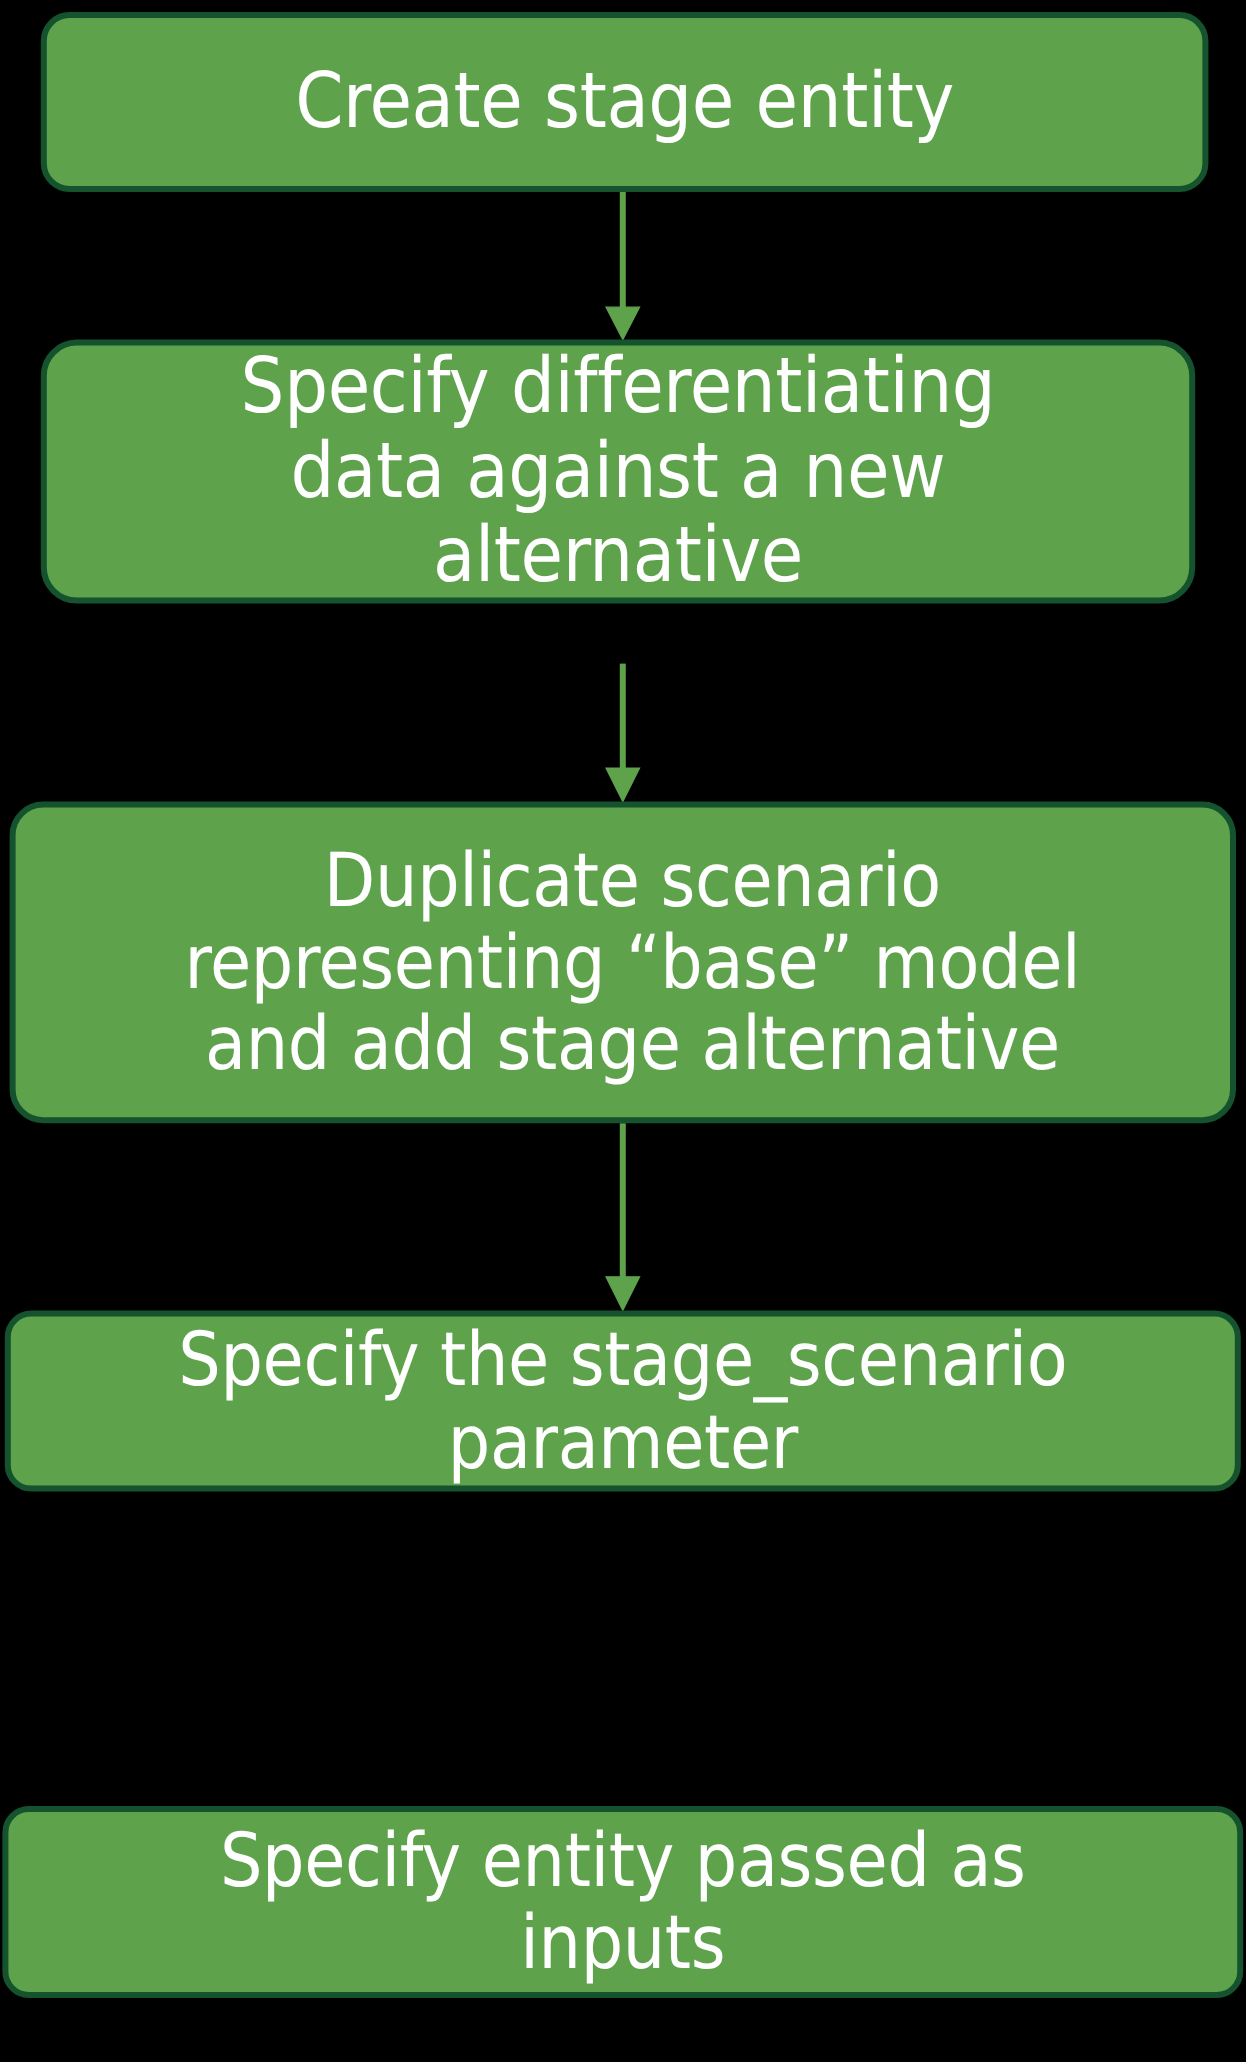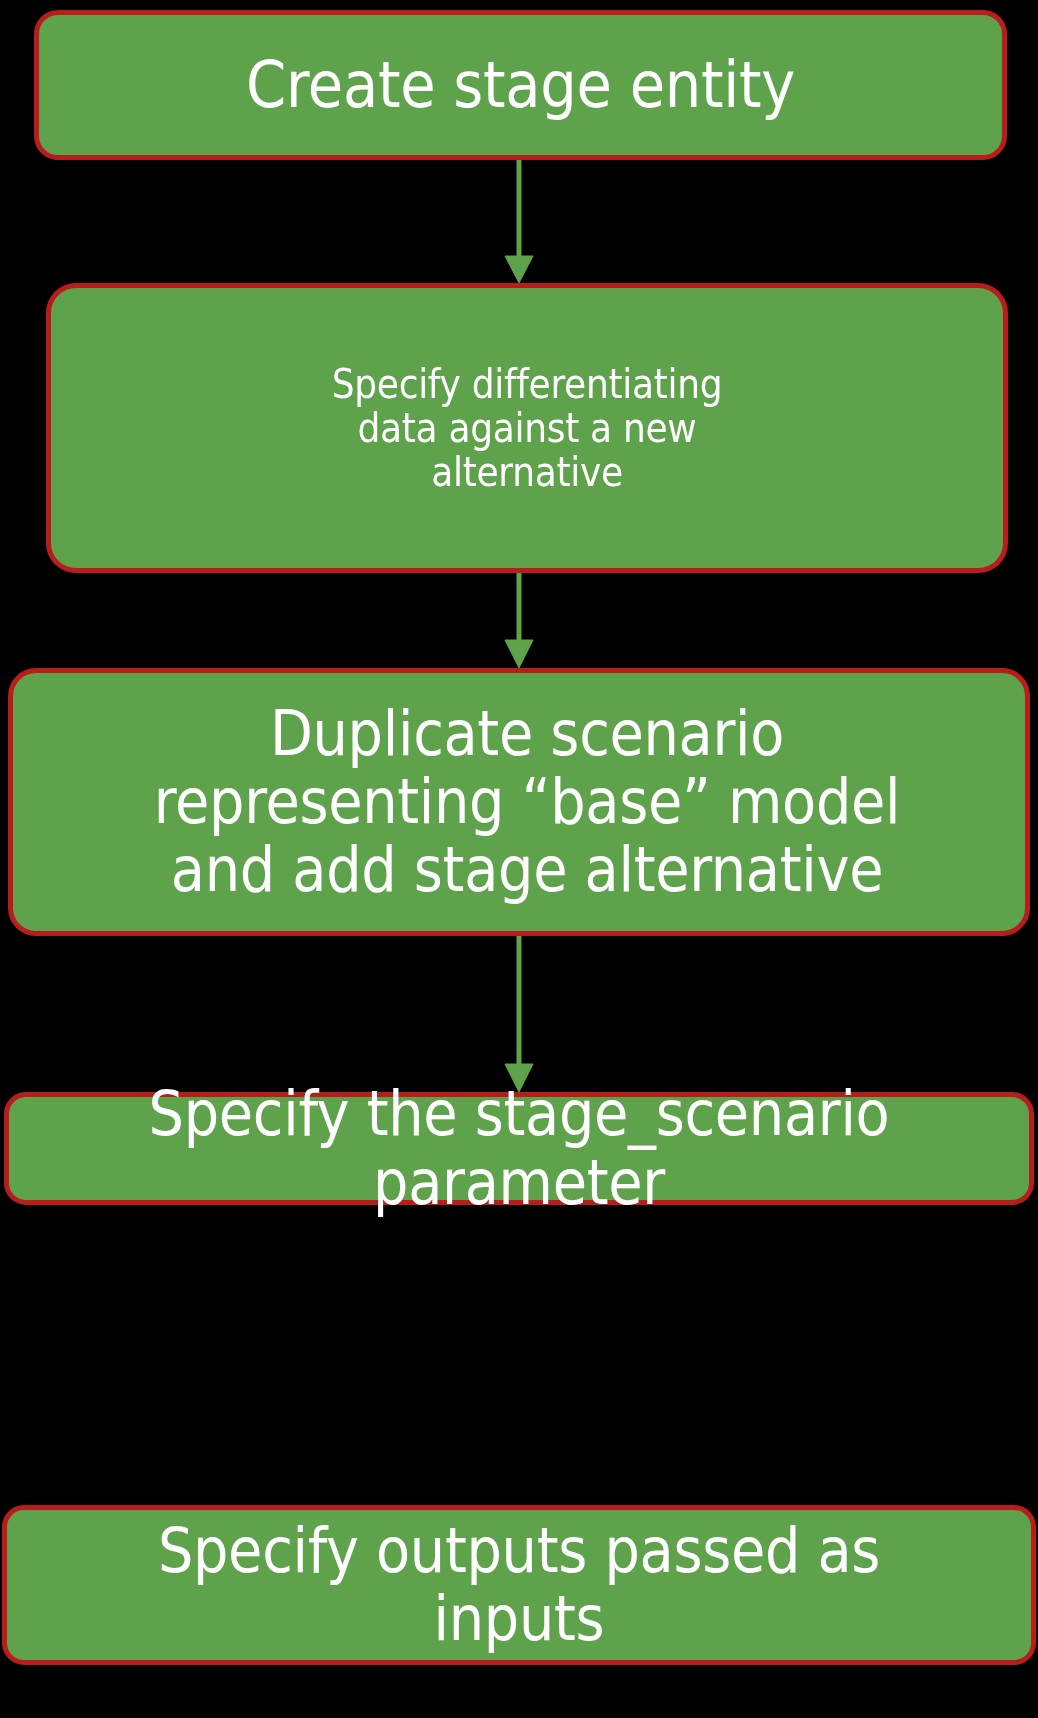--- a/index.html
+++ b/index.html
@@ -16,21 +16,21 @@
   #canvas {
     position: relative;
     width: 1038px;
     height: 1718px;
     background: #000000;
   }
   .node {
     position: absolute;
     box-sizing: border-box;
     background: #5FA24C;
-    border: 5px solid #b91c1c;
+    border: 5px solid #14532d;
     border-radius: 26px;
     color: #FFFFFF;
     display: flex;
     align-items: center;
     justify-content: center;
     text-align: center;
     line-height: 1.10;
     font-weight: 400;
     font-stretch: condensed;
     letter-spacing: -0.3px;
@@ -43,32 +43,32 @@
     box-sizing: border-box;
     white-space: pre-line;
   }
   
   #node-1 {
     left: 34px;  top: 10px;   width: 973px;  height: 150px;
     font-size: 64px;
     border-radius: 24px;
   }
   #node-2 {
-    left: 46px;  top: 283px;  width: 962px;  height: 290px;
-    font-size: 40px;
+    left: 34px;  top: 283px;  width: 962px;  height: 220px;
+    font-size: 64px;
     border-radius: 30px;
   }
   #node-3 {
     left: 8px;   top: 668px;  width: 1022px; height: 268px;
     font-size: 62px;
     border-radius: 28px;
     padding-left: 16px;
   }
   #node-4 {
-    left: 4px;   top: 1092px; width: 1030px; height: 113px;
+    left: 4px;   top: 1092px; width: 1030px; height: 151px;
     font-size: 62px;
     border-radius: 22px;
   }
   #node-5 {
     left: 2px;   top: 1505px; width: 1034px; height: 160px;
     font-size: 62px;
     border-radius: 22px;
   }
   
   .connector {
@@ -120,17 +120,17 @@
 representing “base” model
 and add stage alternative</span>
   </div>
 
   <div class="node" id="node-4">
     <span class="txt">Specify the stage_scenario
 parameter</span>
   </div>
 
   <div class="node" id="node-5">
-    <span class="txt">Specify outputs passed as
+    <span class="txt">Specify entity passed as
 inputs</span>
   </div>
 
 </div>
 
 </body></html>

